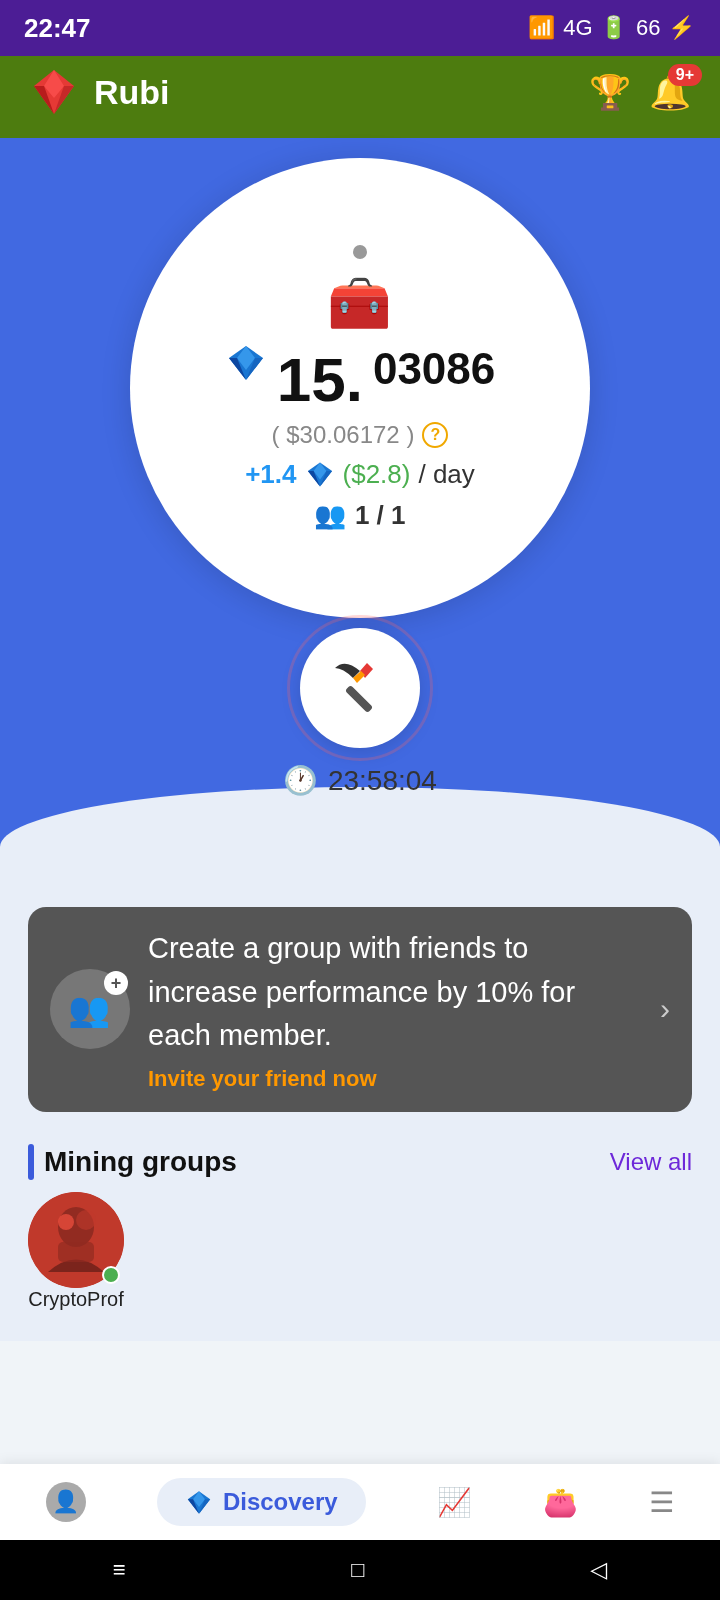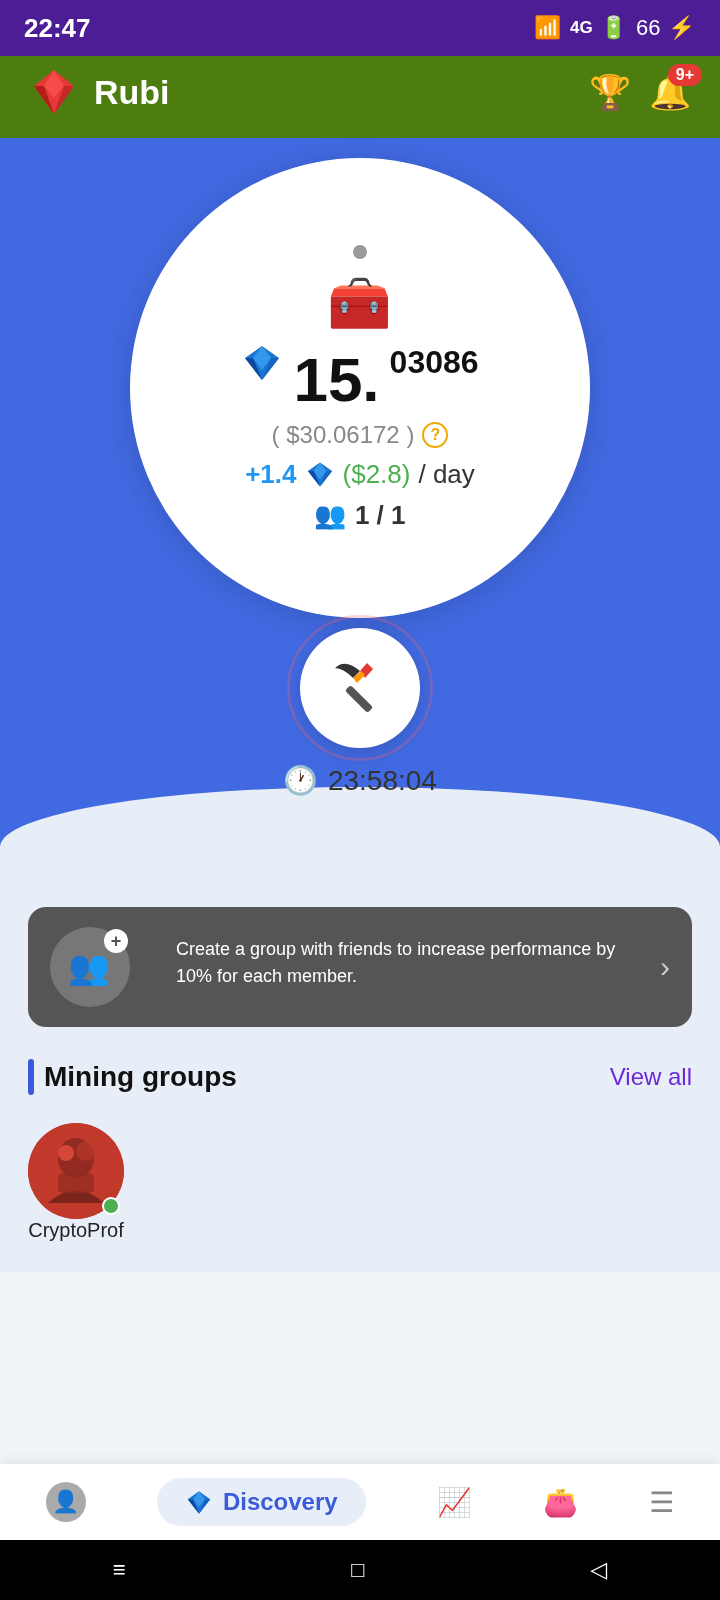--- a/index.html
+++ b/index.html
@@ -138,21 +138,21 @@
       align-items: flex-start;
       gap: 10px;
       margin-bottom: 6px;
     }
     .balance-main {
       font-size: 62px;
       font-weight: 900;
       color: #111;
     }
     .balance-decimal {
-      font-size: 32px;
+      font-size: 44px;
       font-weight: 700;
       color: #111;
     }
     .usd-value {
       color: #888;
       font-size: 24px;
       margin-bottom: 10px;
       display: flex;
       align-items: center;
       gap: 8px;
@@ -284,41 +284,40 @@
       justify-content: center;
       font-size: 18px;
       font-weight: 900;
       color: #555;
     }
     .banner-text {
       flex: 1;
     }
     .banner-main-text {
       color: white;
-      font-size: 18px;
+      font-size: 29px;
       line-height: 1.5;
       margin-bottom: 8px;
-      margin-left: 28px;
     }
     .banner-invite-text {
       color: #ff9800;
       font-size: 22px;
       font-weight: 600;
     }
     .banner-chevron {
       color: #ccc;
       font-size: 30px;
     }
 
     
     .section-header {
       display: flex;
       justify-content: space-between;
       align-items: center;
-      margin-bottom: 28px;
+      margin-bottom: 12px;
     }
     .section-title-wrapper {
       display: flex;
       align-items: center;
       gap: 10px;
     }
     .section-title-bar {
       width: 6px;
       height: 36px;
       background: #3b5bdb;
@@ -454,21 +453,21 @@
       padding: 10px 30px;
     }
   </style>
 </head>
 <body>
 
 <div class="status-bar">
   <span class="status-time">22:47</span>
   <div class="status-icons">
     <span>📶</span>
-    <span style="font-size:17px;font-weight:700;">4G</span>
+    <span style="font-size:22px;font-weight:400;">4G</span>
     <span>🔋</span>
     <span>66</span>
     <span>⚡</span>
   </div>
 </div>
 
 <div class="app-header">
   <div class="app-logo">
 
     <svg class="app-logo-icon" viewBox="0 0 52 52" fill="none">
@@ -555,20 +554,21 @@
 
 <div class="content-area">
 
   <div class="banner-card">
     <div class="banner-group-icon">
       <span>👥</span>
       <div class="banner-plus-badge">+</div>
     </div>
     <div class="banner-text">
       <div class="banner-main-text">Create a group with friends to increase performance by 10% for each member.</div>
+      <div class="banner-invite-text">Invite your friend now</div>
     </div>
     <span class="banner-chevron">›</span>
   </div>
 
   <div class="section-header">
     <div class="section-title-wrapper">
       <div class="section-title-bar"></div>
       <span class="section-title">Mining groups</span>
     </div>
     <button class="view-all-btn">View all</button>

